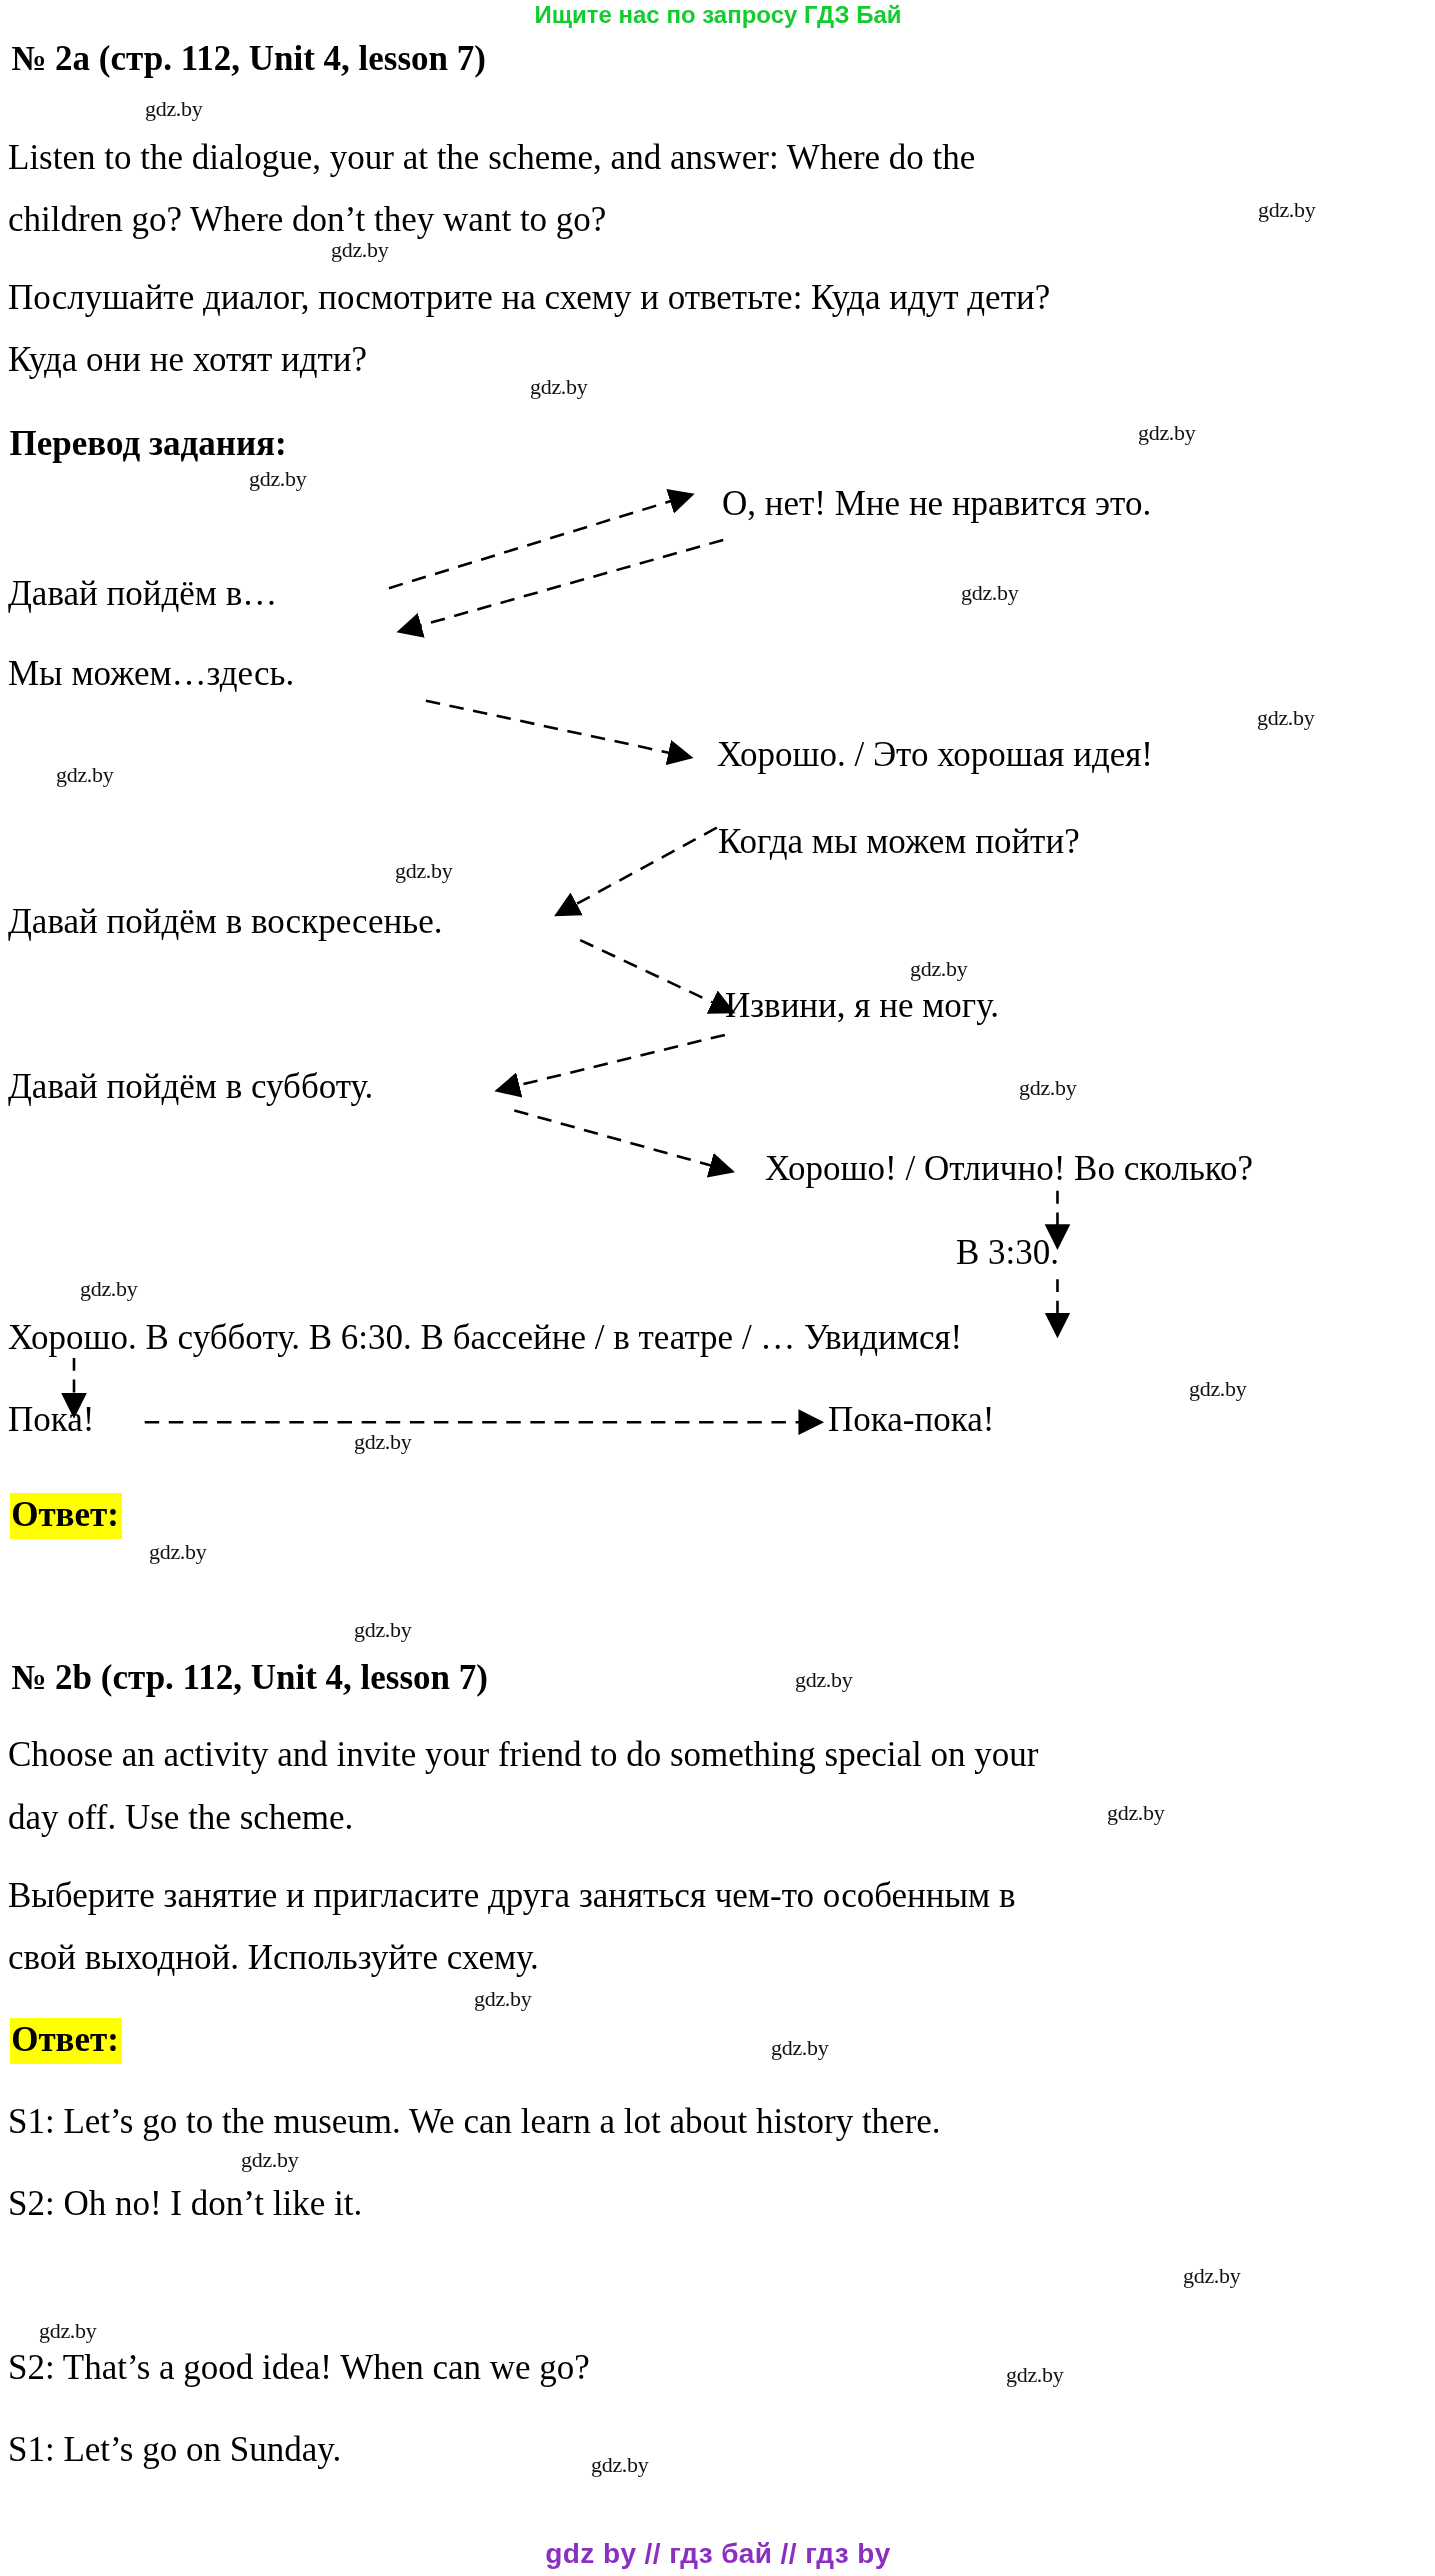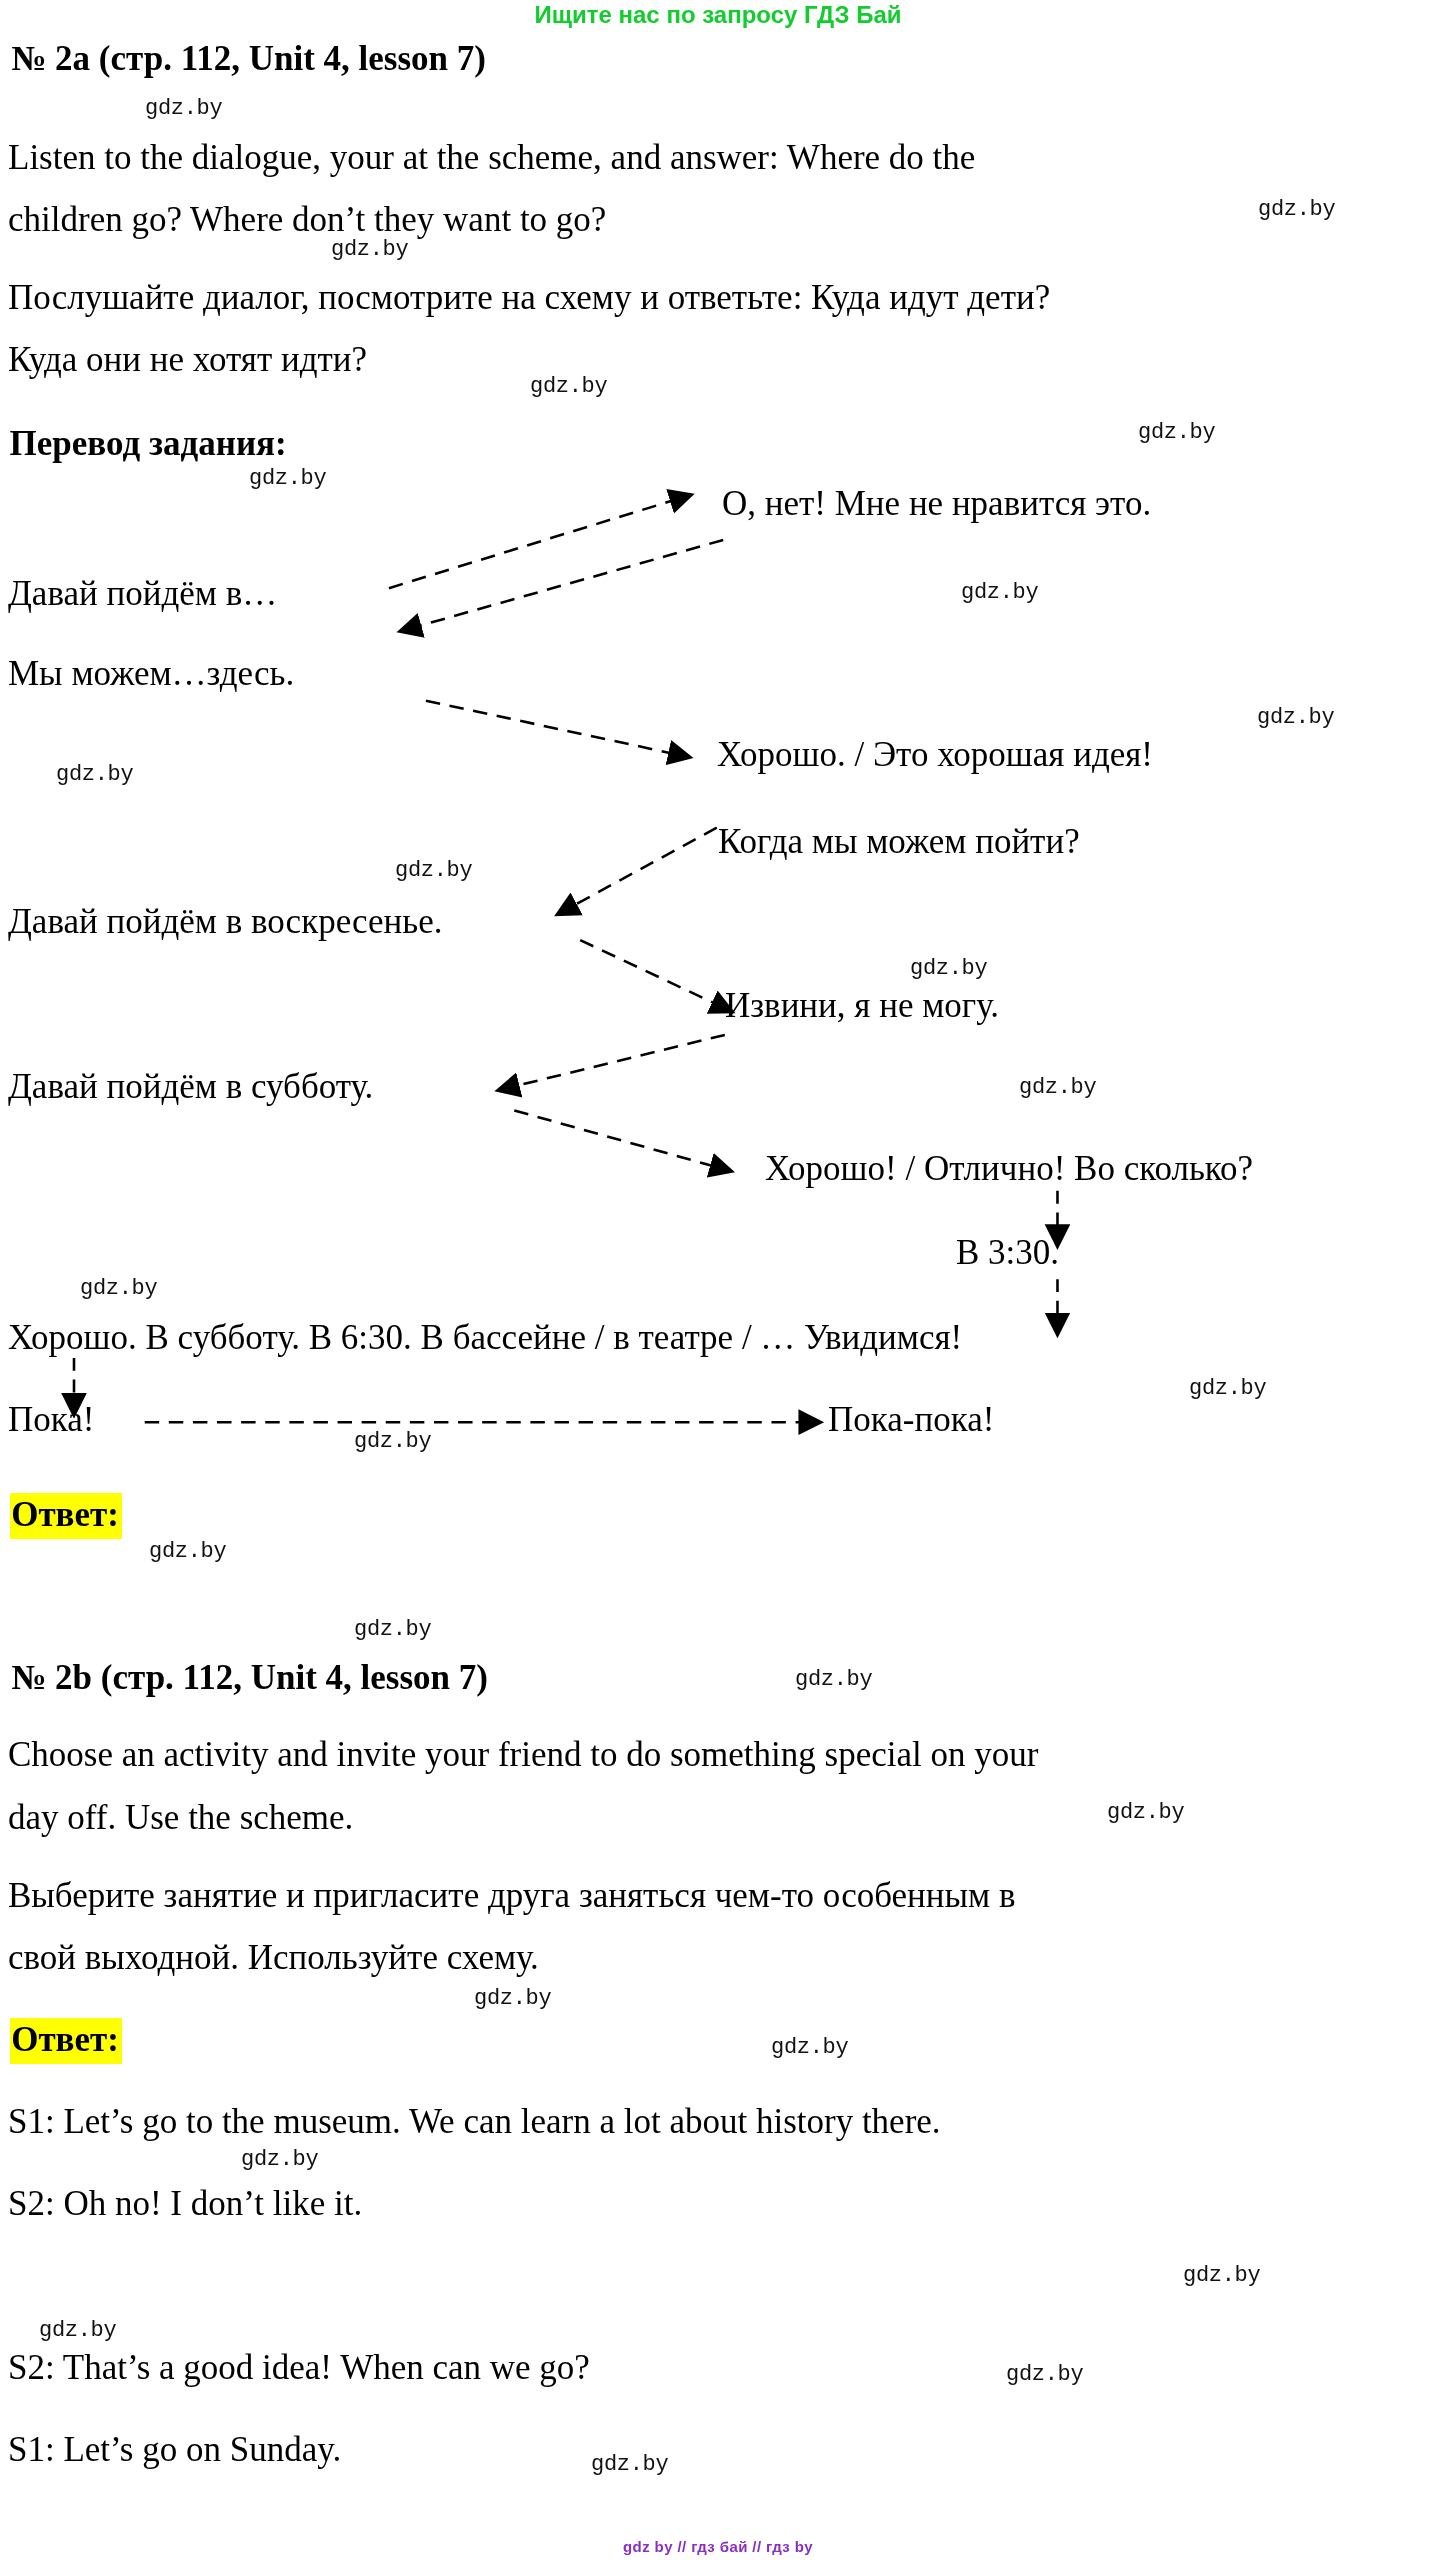--- a/index.html
+++ b/index.html
@@ -18,21 +18,21 @@
 
   .page {
     position: relative;
     width: 1436px;
     height: 2576px;
   }
 
   
   .wm {
     position: absolute;
-    font-family: Liberation Mono, monospace;
+    font-family: Liberation Serif, serif;
     font-size: 22px;
     color: #111111;
     white-space: nowrap;
     letter-spacing: -0.3px;
     z-index: 5;
   }
   .top-banner {
     position: absolute;
     top: 0.8px;
     left: 0;
@@ -45,21 +45,21 @@
     white-space: nowrap;
     z-index: 6;
   }
   .bottom-footer {
     position: absolute;
     top: 2538px;
     left: 0;
     width: 1436px;
     text-align: center;
     font-family: "Liberation Sans", sans-serif;
-    font-size: 15px;
+    font-size: 28px;
     font-weight: 600;
     color: #8a2fc0;
     white-space: nowrap;
     letter-spacing: 0.4px;
     z-index: 6;
   }
 
   
   .txt {
     position: absolute;

